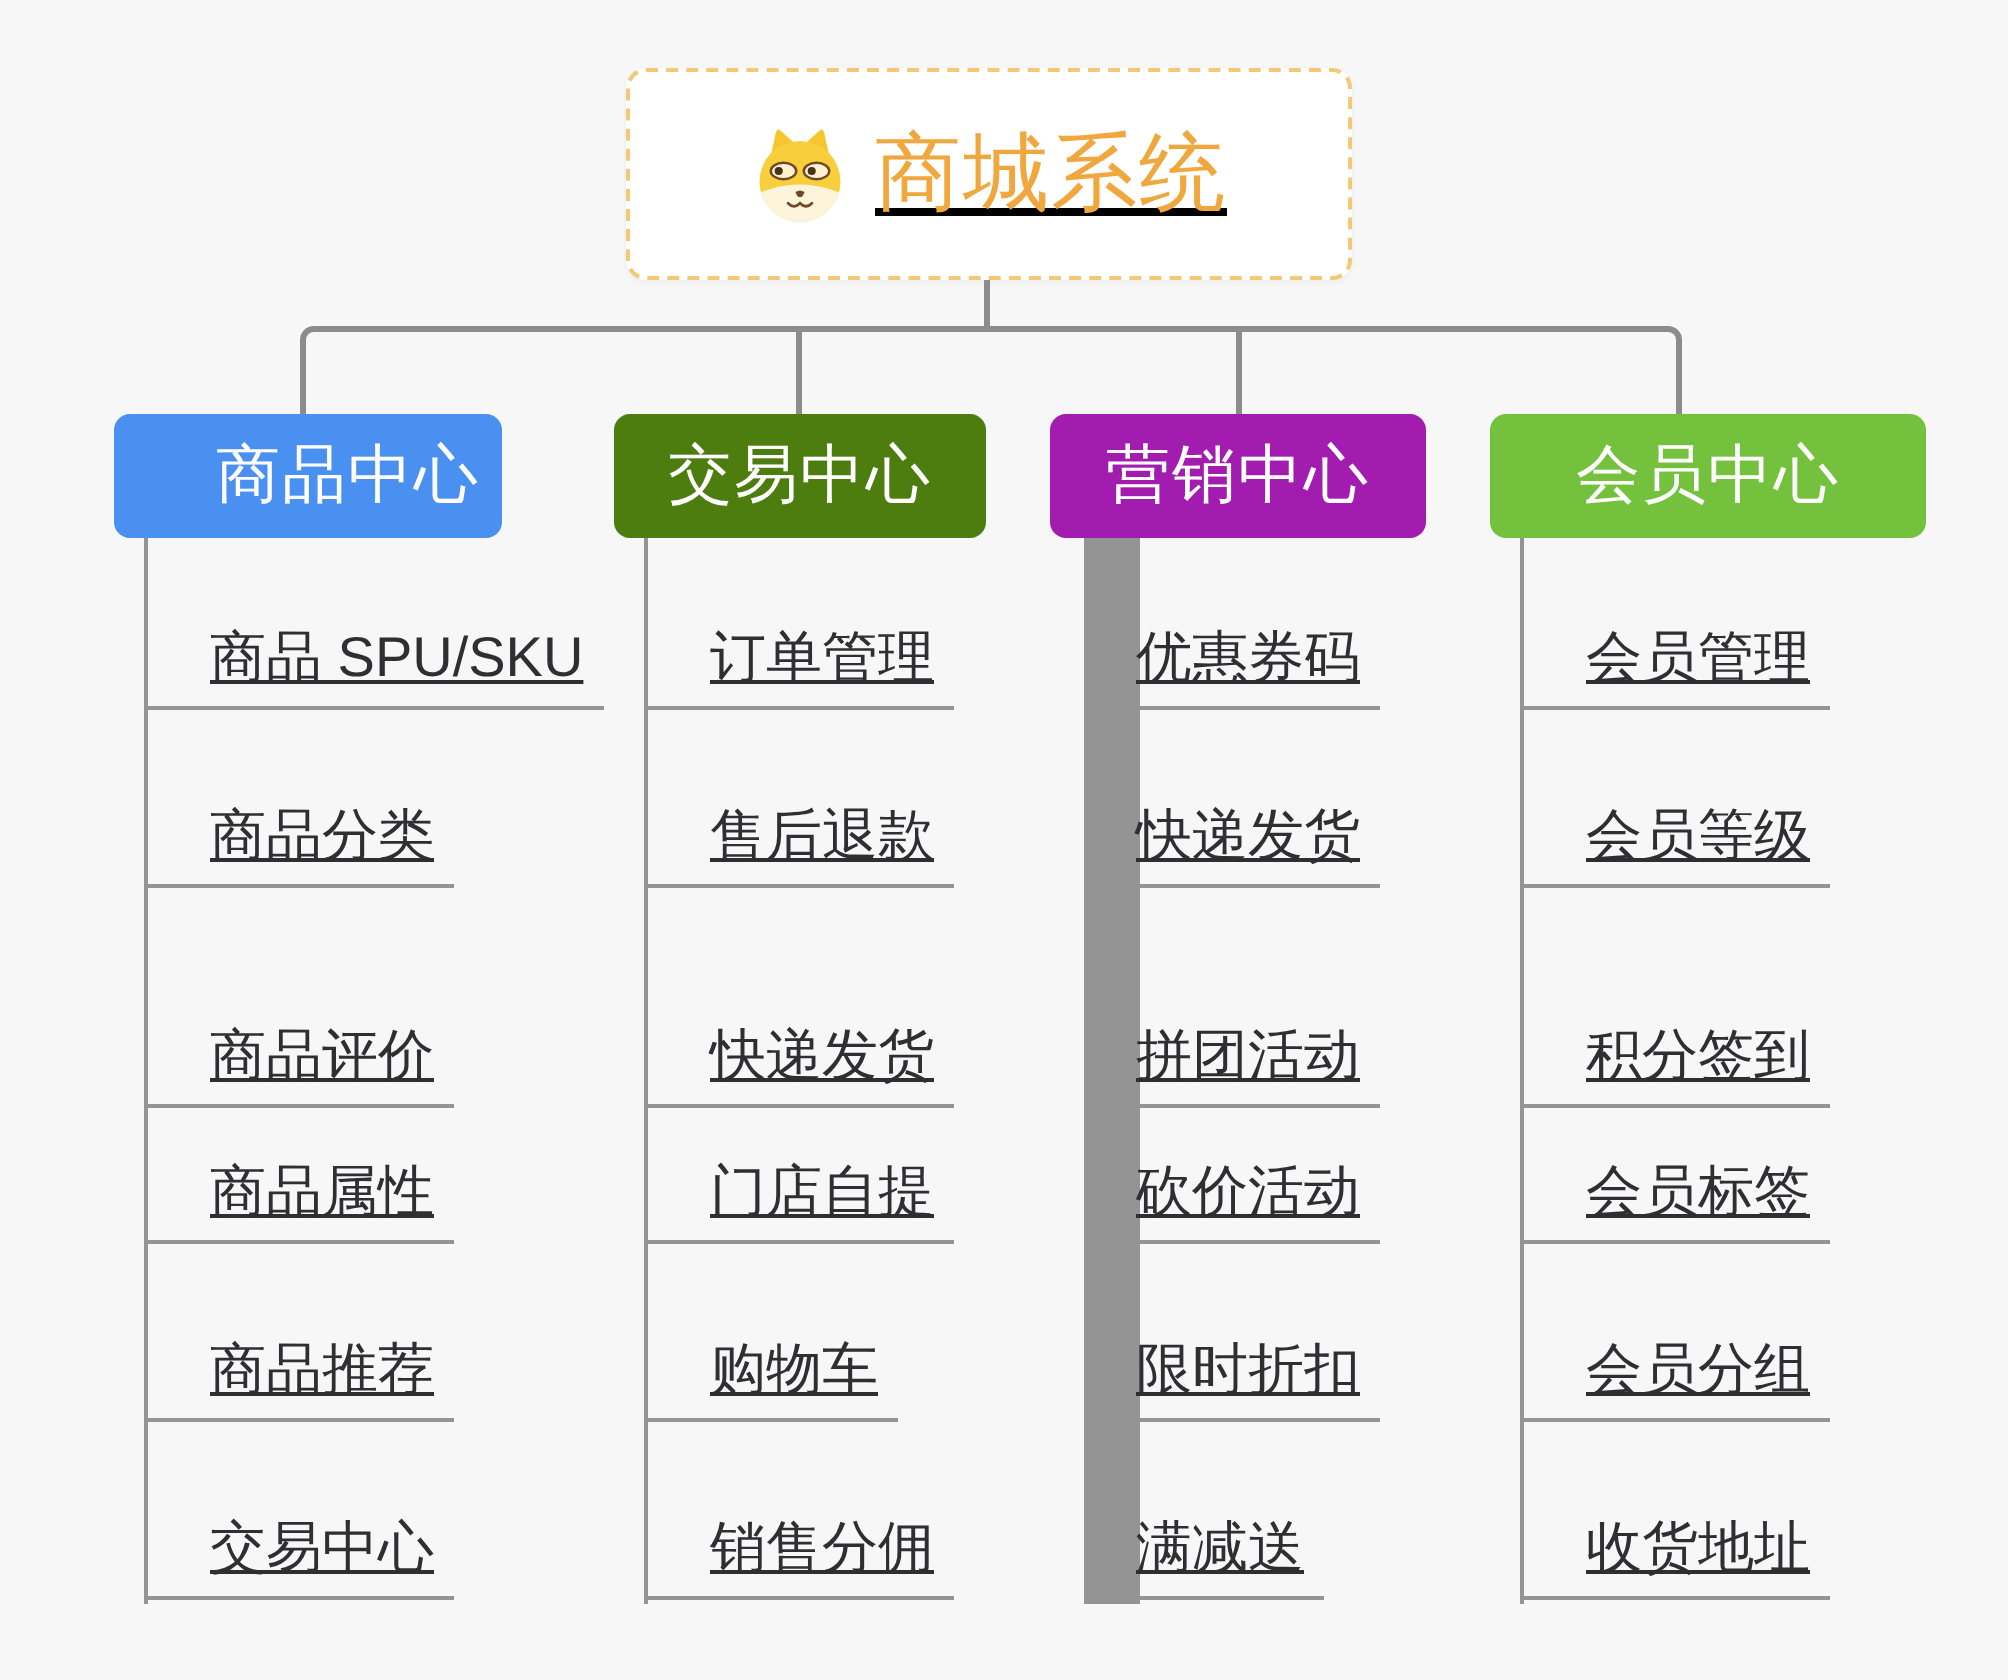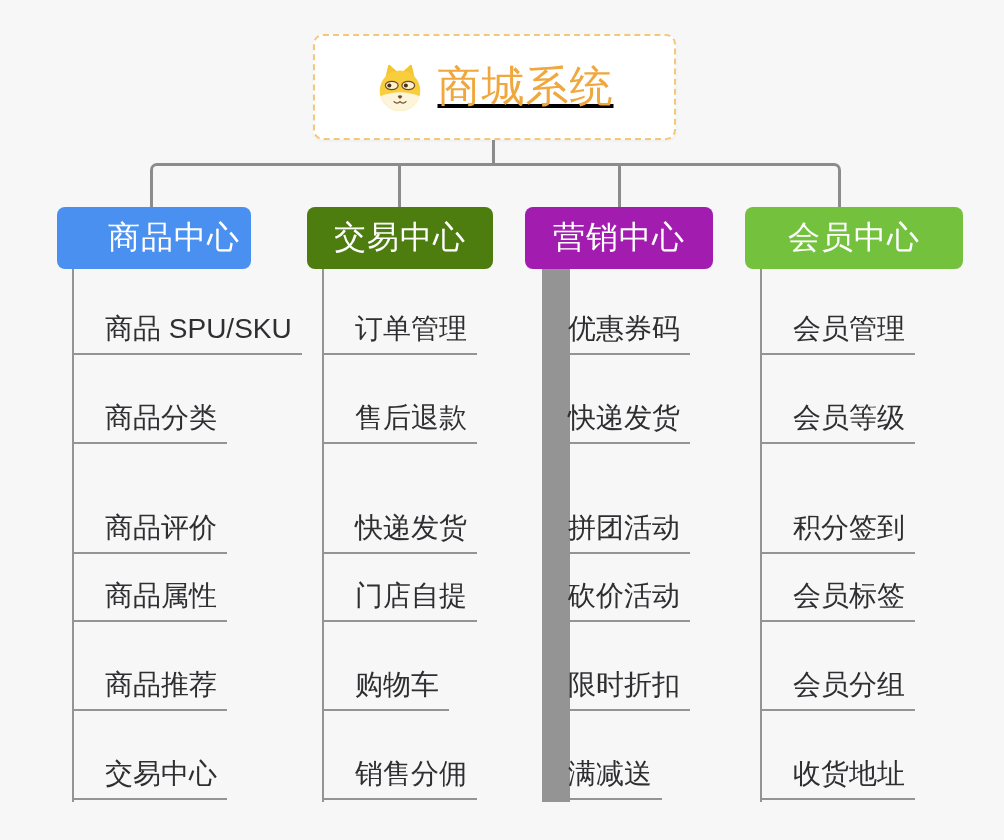--- a/index.html
+++ b/index.html
@@ -55,20 +55,21 @@
   
   .spine{top:269px;height:533px;width:2px;background:#949494;}
 
   
   .child{
     display:inline-block;white-space:nowrap;
     font-size:28px;color:#2f2f32;line-height:36px;
     padding:0 10px 6px 33px;
     border-bottom:2px solid #949494;
     cursor:default;
+    text-decoration:underline;
   }
   .c1{left:72px;} .c2{left:322px;} .c3{left:542px;padding-left:26px;} .c4{left:760px;}
   .r0{top:311px;} .r1{top:400px;} .r2{top:510px;}
   .r3{top:578px;} .r4{top:667px;} .r5{top:756px;}
 </style>
 </head>
 <body>
 
 <div>
 

